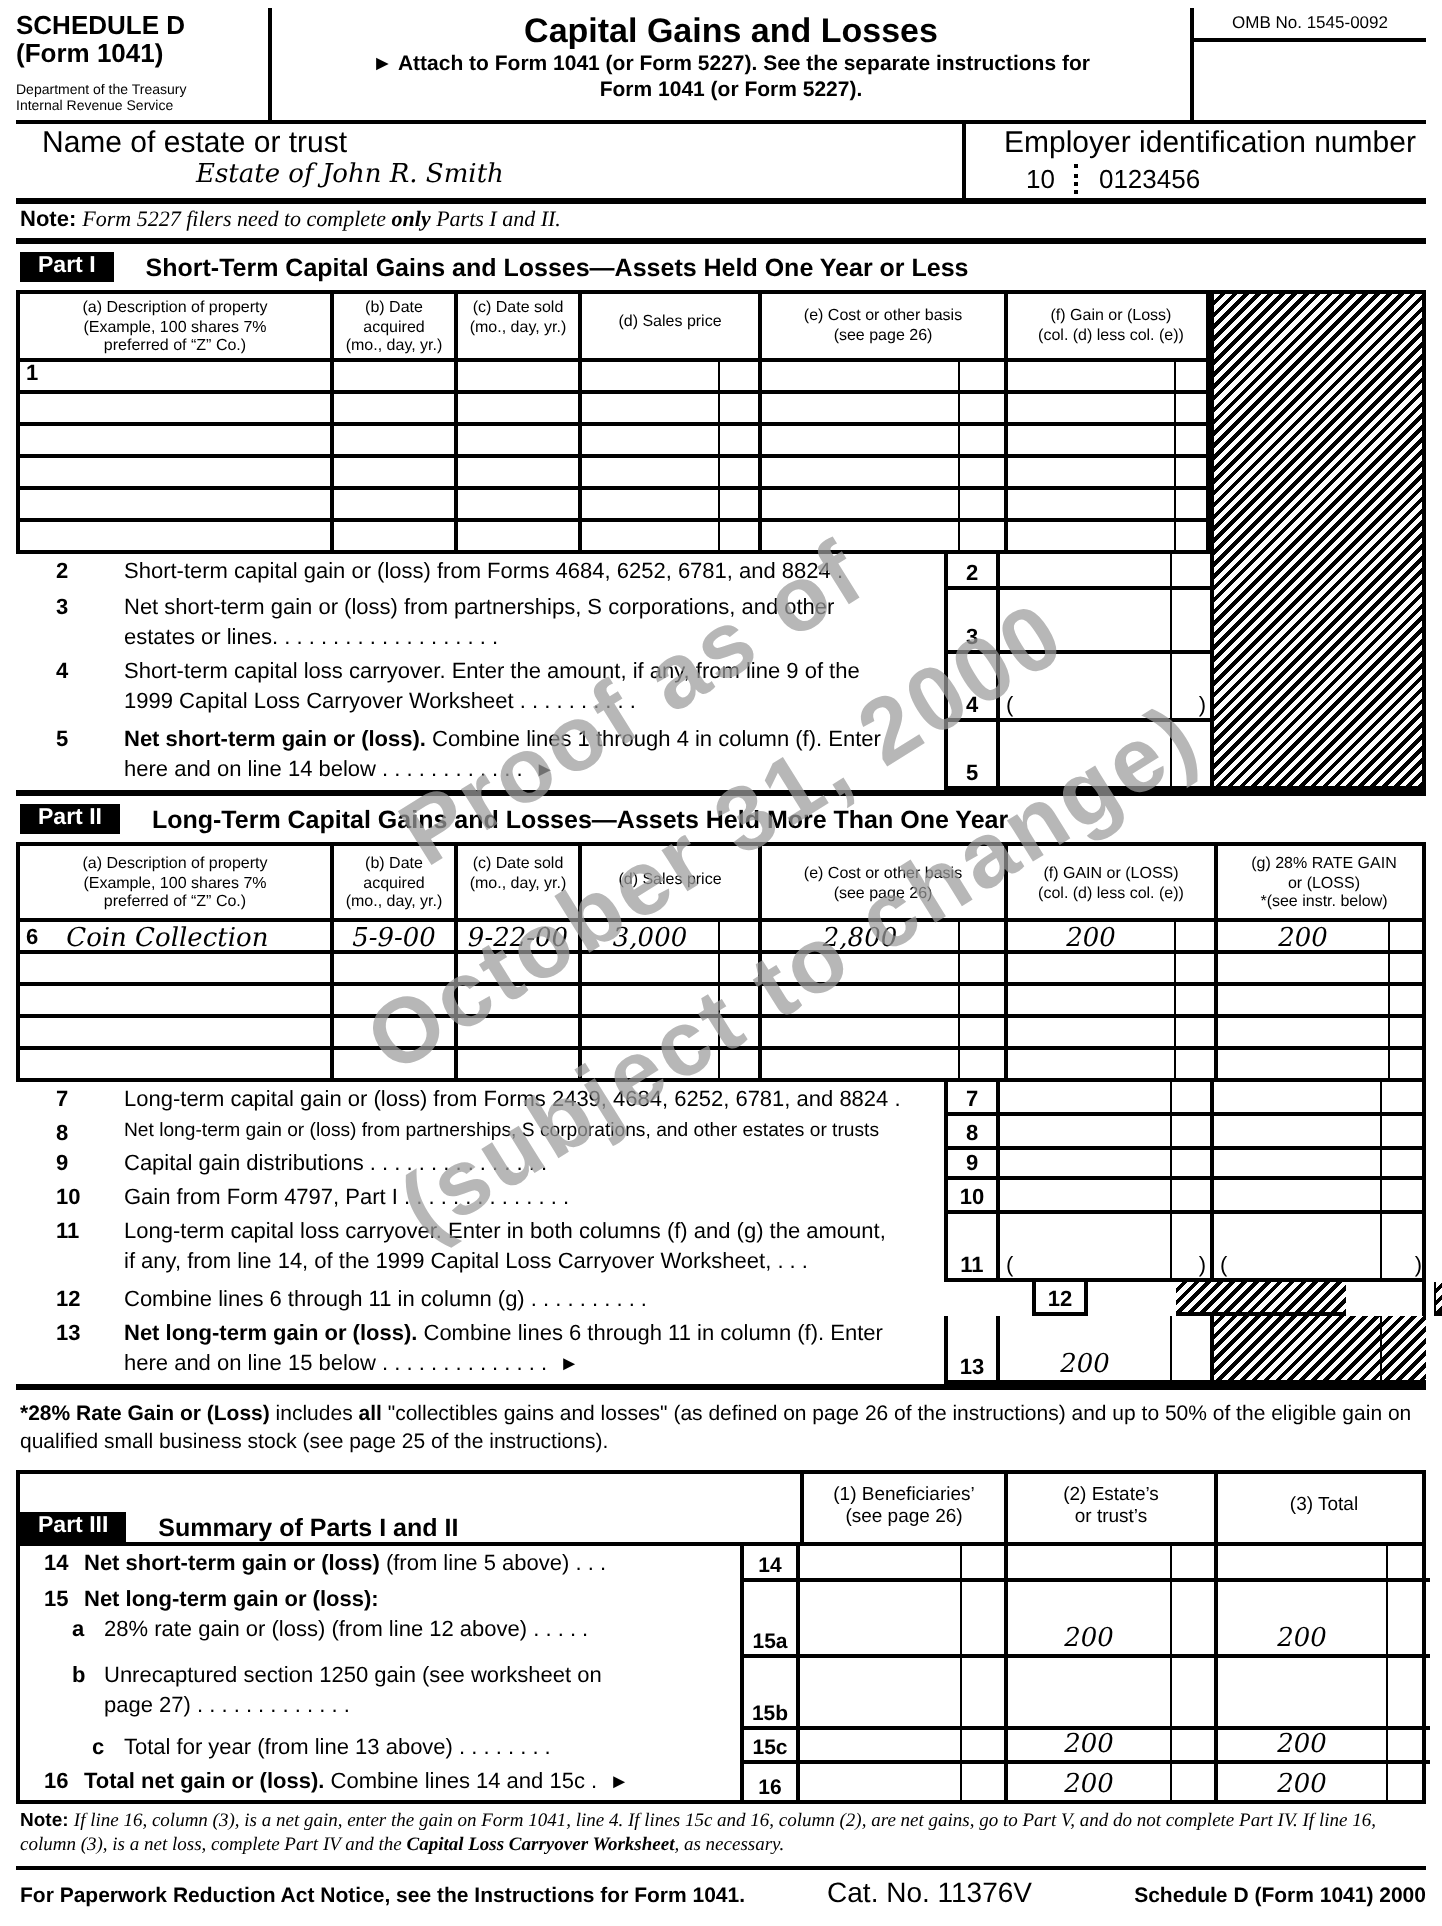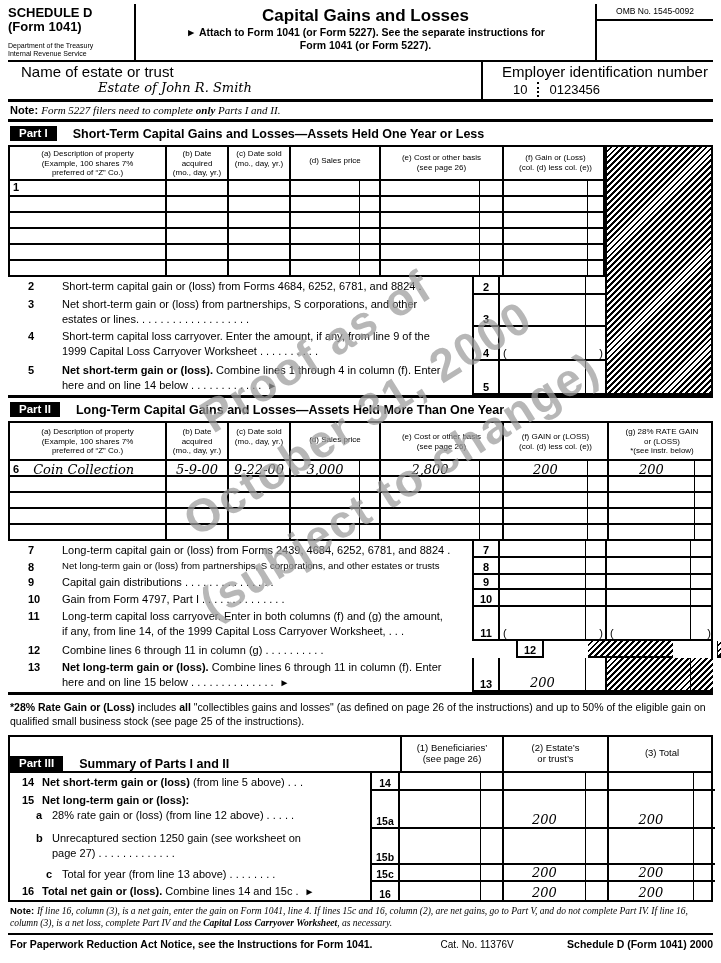--- a/index.html
+++ b/index.html
@@ -104,21 +104,21 @@
   .p3box { border-left:2px solid #000; border-right:2px solid #000; border-bottom:2px solid #000;
     font-weight:bold; font-size:10.5px; display:flex; align-items:flex-end; justify-content:center; }
   .p3amt { border-bottom:2px solid #000; display:flex; align-items:flex-end; justify-content:center; }
   .p3cent { border-left:1px solid #000; border-bottom:2px solid #000; }
   .p3c2 { border-left:2px solid #000; }
 
   
   .bnote { font-size:9.5px; line-height:1.3; padding:3px 0 4px 2px; border-bottom:2px solid #000; }
   .footer { display:flex; align-items:baseline; padding:3px 0 0 2px; }
   .f-left { font-weight:bold; font-size:10.5px; }
-  .f-cat { font-size:10px; margin-left:68px; }
+  .f-cat { font-size:14px; margin-left:41px; }
   .f-right { font-weight:bold; font-size:10.5px; margin-left:auto; }
 </style>
 </head>
 <body>
 
 <div class="watermark">
   <div>Proof as of</div>
   <div>October 31, 2000</div>
   <div>(subject to change)</div>
 </div>

